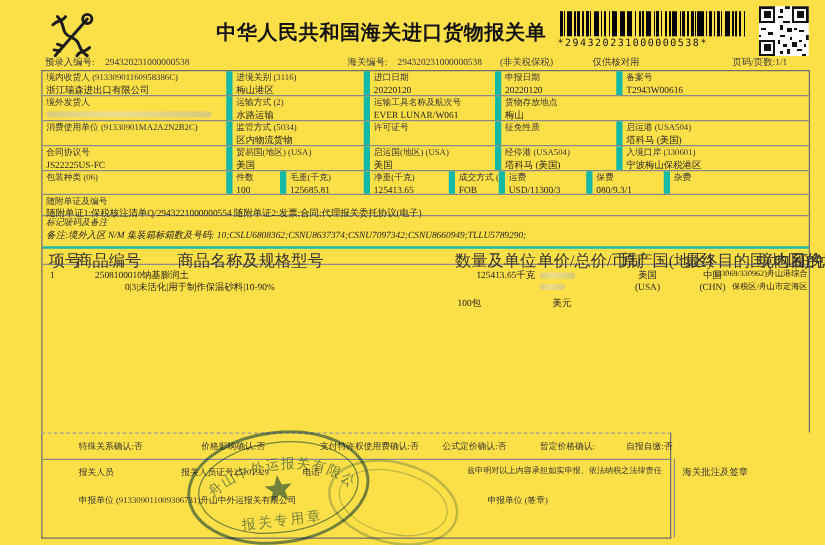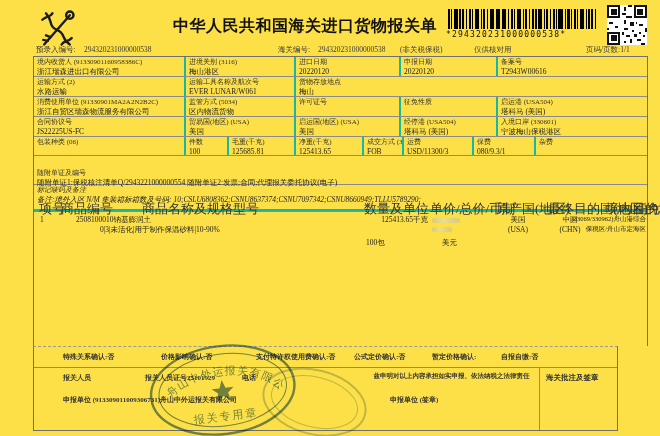--- a/index.html
+++ b/index.html
@@ -17,38 +17,38 @@
   .barcode-num{position:absolute;left:446px;top:30px;width:160px;
      font-family:"DejaVu Sans Mono",monospace;font-size:8px;letter-spacing:1.2px;color:#111;}
   .qr{position:absolute;left:607px;top:5px;}
   .subhdr span{position:absolute;top:45px;font-size:7.5px;white-space:nowrap;color:#3a3a3a;}
   
   .maintable{position:absolute;left:33px;top:56px;width:615px;border:1px solid #6f6f6f;
              border-bottom:none;box-sizing:border-box;}
   .row{display:grid;border-bottom:1px solid #8a8a8a;box-sizing:border-box;}
   .r5{grid-template-columns:152px 110px 105px 97px 1fr;}
   .r8{grid-template-columns:152px 43px 67px 68px 40px 70px 62px 1fr;}
-  .cell{border-right:2px solid #14b8a6;padding:1px 3px 0 3px;overflow:hidden;box-sizing:border-box;}
+  .cell{border-right:5px solid #14b8a6;padding:1px 3px 0 3px;overflow:hidden;box-sizing:border-box;}
   .cell:last-child{border-right:none;}
   .h20{height:20px;} .h19{height:19px;} .h17{height:17px;} .h26{height:26px;}
   .lbl{font-size:7px;line-height:9px;color:#333;white-space:nowrap;}
   .val{font-size:7.5px;line-height:9px;color:#222;white-space:nowrap;}
   .wide{grid-column:1 / -1;border-right:none;}
   .smudge{display:inline-block;height:5px;border-radius:2px;opacity:.45;
           background:linear-gradient(90deg,#b5b5b5,#dcdcdc 40%,#b0b0b0);filter:blur(.4px);}
   
   .goods{position:absolute;left:33px;top:198px;width:615px;height:148px;
          border:1px solid #6f6f6f;border-top:none;border-bottom:none;box-sizing:border-box;}
   .goods .hd{position:absolute;top:0;left:0;right:0;height:13px;border-bottom:1px solid #8a8a8a;}
   .goods span{position:absolute;white-space:nowrap;}
   .ghead{font-size:13px;color:#333;top:2px;}
   .gval{font-size:7.5px;color:#222;}
   
-  .footer{position:absolute;left:33px;top:346px;width:585px;height:85px;
-          border:1px solid #6f6f6f;border-top:1px dashed #9a9a9a;box-sizing:border-box;font-weight:bold;}
+  .footer{position:absolute;left:33px;top:346px;width:504px;height:85px;
+          border:1px solid #6f6f6f;border-top:1px dashed #9a9a9a;box-sizing:border-box;}
   .footer span{position:absolute;white-space:nowrap;font-size:7px;color:#333;}
   .footer .hline{position:absolute;top:20px;left:0;right:0;border-top:1px solid #8a8a8a;}
   .footer .vline{position:absolute;left:505px;top:20px;bottom:0;border-left:1px solid #8a8a8a;}
   
   .stamp1{position:absolute;left:146px;top:342px;transform:rotate(-7deg);
           opacity:.68;mix-blend-mode:multiply;}
   .stamp2{position:absolute;left:258px;top:366px;transform:rotate(14deg);
           opacity:.3;mix-blend-mode:multiply;}
 </style>
 </head>
@@ -146,37 +146,40 @@
         <div class="val">20220120</div>
       </div>
       <div class="cell">
         <div class="lbl">备案号</div>
         <div class="val">T2943W00616</div>
       </div>
     </div>
 
     <div class="row r5 h20">
       <div class="cell">
+        <div class="lbl">境外发货人</div>
+        <div class="val"><span class="smudge" style="width:132px"></span></div>
+      </div>
+      <div class="cell">
         <div class="lbl">运输方式 (2)</div>
         <div class="val">水路运输</div>
       </div>
       <div class="cell">
         <div class="lbl">运输工具名称及航次号</div>
         <div class="val">EVER LUNAR/W061</div>
       </div>
       <div class="cell">
         <div class="lbl">货物存放地点</div>
         <div class="val">梅山</div>
       </div>
     </div>
 
     <div class="row r5 h20">
       <div class="cell">
         <div class="lbl">消费使用单位 (91330901MA2A2N2B2C)</div>
-        <div class="val">浙江自贸区瑞森物流服务有限公司</div>
       </div>
       <div class="cell">
         <div class="lbl">监管方式 (5034)</div>
         <div class="val">区内物流货物</div>
       </div>
       <div class="cell">
         <div class="lbl">许可证号</div>
         <div class="val"></div>
       </div>
       <div class="cell">
@@ -239,21 +242,21 @@
       <div class="cell">
         <div class="lbl">保费</div>
         <div class="val">080/9.3/1</div>
       </div>
       <div class="cell">
         <div class="lbl">杂费</div>
         <div class="val"></div>
       </div>
     </div>
 
-    <div class="row h17" style="display:block;margin-top:12px;">
+    <div class="row h17" style="display:block;">
       <div class="cell wide" style="border-right:none">
         <div class="lbl">随附单证及编号</div>
         <div class="val">随附单证1:保税核注清单Q/2943221000000554  随附单证2:发票;合同;代理报关委托协议(电子)</div>
       </div>
     </div>
 
     <div class="row h26" style="display:block;border-bottom:2px solid #14b8a6;font-style:italic;">
       <div class="cell wide" style="border-right:none">
         <div class="lbl">标记唛码及备注</div>
         <div class="val">备注:境外入区 N/M   集装箱标箱数及号码: 10;CSLU6808362;CSNU8637374;CSNU7097342;CSNU8660949;TLLU5789290;</div>

